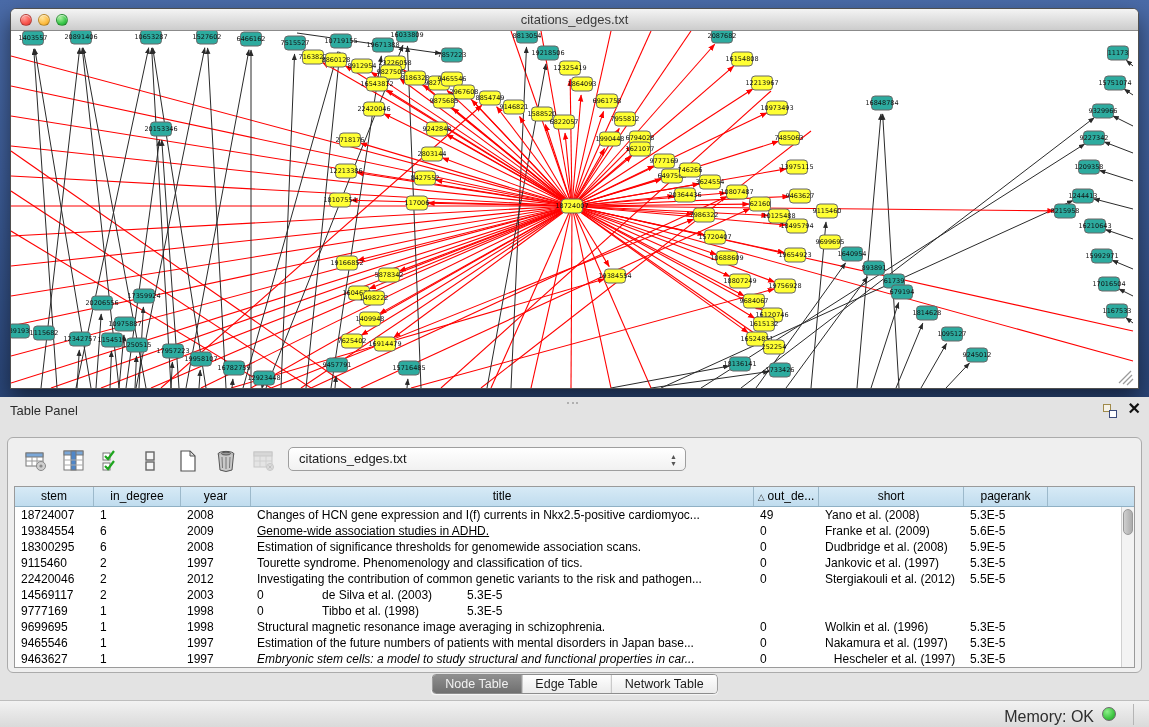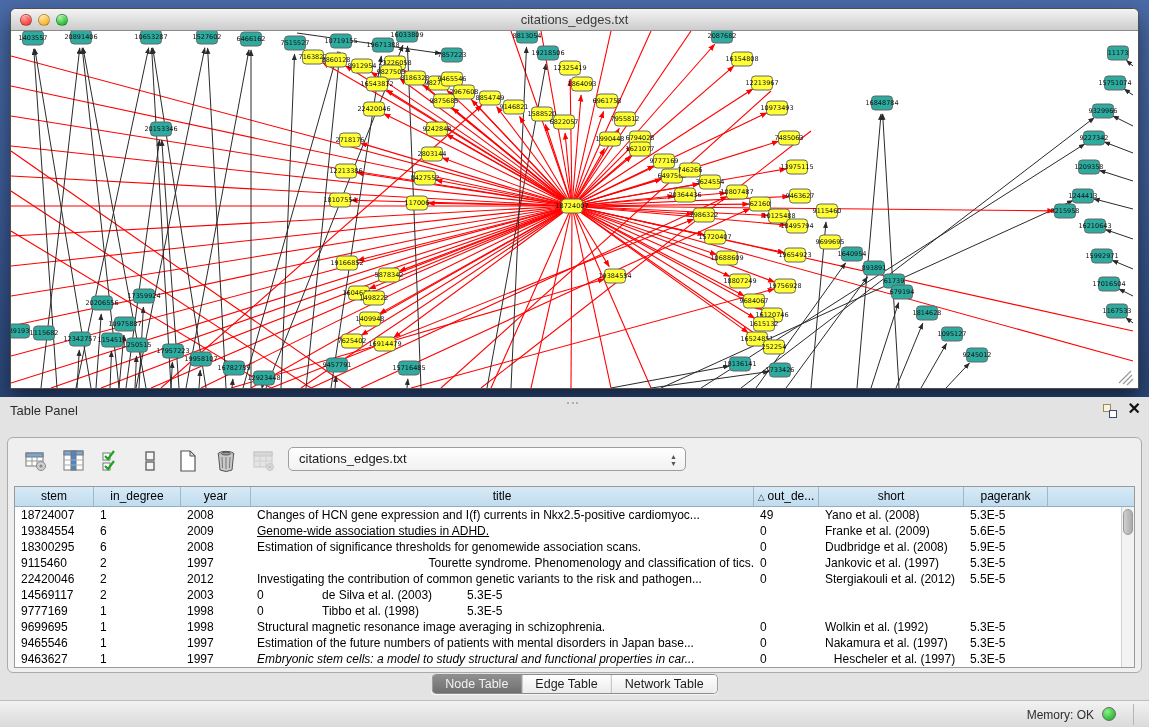--- a/index.html
+++ b/index.html
@@ -73,21 +73,21 @@
   .seg { position:absolute; left:50%; transform:translateX(-50%); top:277px; height:20px;
     display:flex; border:1px solid #8d8d8d; border-radius:4px; overflow:hidden;
     background:#fff; box-shadow:0 1px 1px rgba(255,255,255,.7); }
   .seg-btn { font-size:12.5px; padding:0 13px; line-height:19px; color:#1c1c1c;
     background:linear-gradient(#ffffff,#ebebeb); border-right:1px solid #b5b5b5; white-space:nowrap; }
   .seg-btn:last-child { border-right:none; }
   .seg-btn.active { background:linear-gradient(#8f8f8f,#6f6f6f); color:#f2f2f2; }
   
   .statusbar { position:absolute; left:0; top:700px; width:1149px; height:27px;
     background:linear-gradient(#f2f2f2,#dadada); border-top:1px solid #bdbdbd; }
-  .mem-label { position:absolute; right:55px; top:7px; font-size:12px; color:#2e2e2e; }
+  .mem-label { position:absolute; right:55px; top:7px; font-size:16px; color:#2e2e2e; }
   .mem-dot { position:absolute; right:33px; top:6px; width:14px; height:14px; border-radius:50%;
     background:radial-gradient(circle at 35% 30%, #8ef08a, #3ec542 60%, #22a02a);
     border:1px solid #6a6a6a; }
   .status-divider { position:absolute; right:15px; top:3px; width:1px; height:21px; background:#b5b5b5; }
 </style>
 </head>
 <body>
 
 <div class="desktop">
   <div class="net-window">
@@ -873,21 +873,21 @@
               <div class="td" style="width: 70px;">2008</div>
               <div class="td" style="width: 503px;">Estimation of significance thresholds for genomewide association scans.</div>
               <div class="td" style="width: 65px;">0</div>
               <div class="td" style="width: 145px;">Dudbridge et al. (2008)</div>
               <div class="td" style="width: 84px;">5.9E-5</div>
             </div>
             <div class="tr">
               <div class="td" style="width: 79px;">9115460</div>
               <div class="td" style="width: 87px;">2</div>
               <div class="td" style="width: 70px;">1997</div>
-              <div class="td" style="width: 503px; text-align: right;">Tourette syndrome. Phenomenology and classification of tics.</div>
+              <div class="td" style="width: 503px;">Tourette syndrome. Phenomenology and classification of tics.</div>
               <div class="td" style="width: 65px;">0</div>
               <div class="td" style="width: 145px;">Jankovic et al. (1997)</div>
               <div class="td" style="width: 84px;">5.3E-5</div>
             </div>
             <div class="tr">
               <div class="td" style="width: 79px;">22420046</div>
               <div class="td" style="width: 87px;">2</div>
               <div class="td" style="width: 70px;">2012</div>
               <div class="td" style="width: 503px;">Investigating the contribution of common genetic variants to the risk and pathogen...</div>
               <div class="td" style="width: 65px;">0</div>
@@ -909,21 +909,21 @@
               <div class="td" style="width: 65px;">0</div>
               <div class="td" style="width: 145px;">Tibbo et al. (1998)</div>
               <div class="td" style="width: 84px;">5.3E-5</div>
             </div>
             <div class="tr">
               <div class="td" style="width: 79px;">9699695</div>
               <div class="td" style="width: 87px;">1</div>
               <div class="td" style="width: 70px;">1998</div>
               <div class="td" style="width: 503px;">Structural magnetic resonance image averaging in schizophrenia.</div>
               <div class="td" style="width: 65px;">0</div>
-              <div class="td" style="width: 145px;">Wolkin et al. (1992)</div>
+              <div class="td" style="width: 145px;">Wolkin et al. (1996)</div>
               <div class="td" style="width: 84px;">5.3E-5</div>
             </div>
             <div class="tr">
               <div class="td" style="width: 79px;">9465546</div>
               <div class="td" style="width: 87px;">1</div>
               <div class="td" style="width: 70px;">1997</div>
               <div class="td" style="width: 503px;">Estimation of the future numbers of patients with mental disorders in Japan base...</div>
               <div class="td" style="width: 65px;">0</div>
               <div class="td" style="width: 145px;">Nakamura et al. (1997)</div>
               <div class="td" style="width: 84px;">5.3E-5</div>

